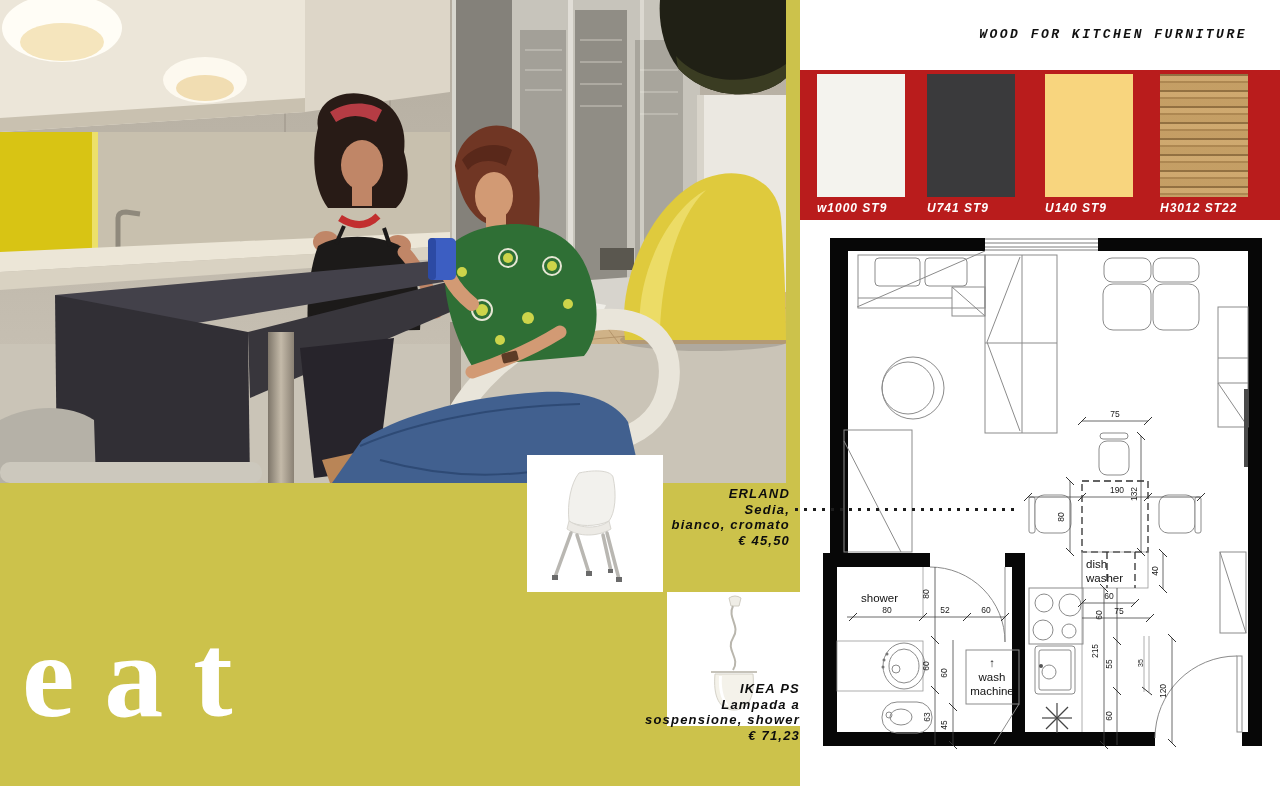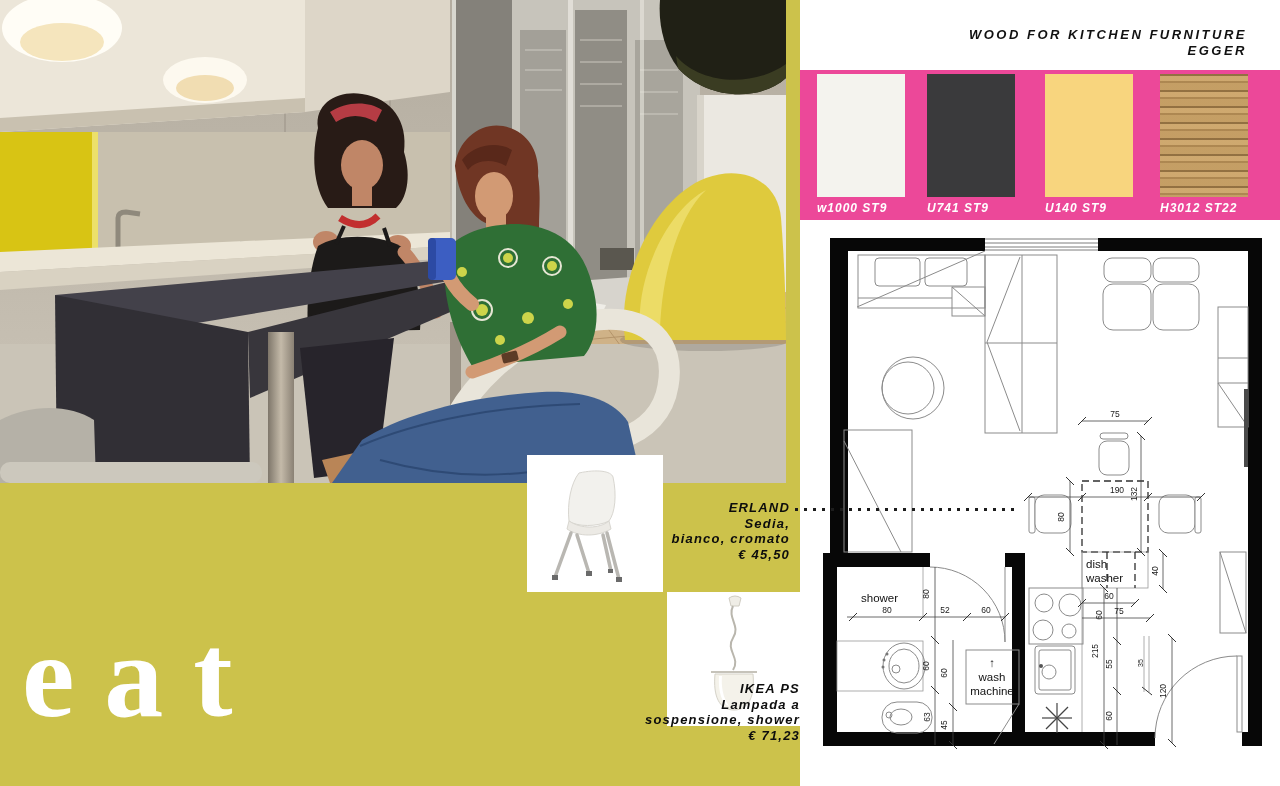--- a/index.html
+++ b/index.html
@@ -11,39 +11,39 @@
   #olive-panel{left:0;top:0;width:800px;height:786px;background:#ccc24b;}
 
   
   #photo{left:0;top:0;width:786px;height:483px;overflow:hidden;}
 
   
   #hero-word{left:22px;top:612px;font-family:Liberation Serif, serif;font-weight:bold;
              font-size:118px;line-height:1.1;color:#ffffff;letter-spacing:30px;}
 
   
-  #materials-title{right:33px;top:27px;text-align:right;font-weight:bold;font-style:italic;
-                   font-size:13px;letter-spacing:2.5px;color:#111;line-height:16px;}
-
-  
-  #swatch-band{left:800px;top:70px;width:480px;height:150px;background:#ec4899;}
+  #materials-title{right:33px;top:27px;text-align:left;font-weight:bold;font-style:italic;
+                   font-size:13px;letter-spacing:2.5px;color:#111;line-height:16px;font-family:Liberation Mono, monospace;}
+
+  
+  #swatch-band{left:800px;top:70px;width:480px;height:150px;background:#b91c1c;}
   .swatch{position:absolute;top:4px;width:88px;height:123px;}
   .swatch-label{position:absolute;top:131px;width:110px;color:#fff;font-weight:bold;
                 font-style:italic;font-size:12px;letter-spacing:1px;}
   .wood-grain{position:absolute;inset:0;background:
      repeating-linear-gradient(180deg,rgba(92,62,26,.45) 0 2px,rgba(222,183,124,.5) 2px 7px,
      rgba(140,100,50,.35) 7px 9px,rgba(205,165,105,.4) 9px 16px);}
 
   
   .card{background:#fff;}
   #chair-card{left:527px;top:455px;width:136px;height:137px;}
   #lamp-card{left:667px;top:592px;width:133px;height:134px;}
   .callout{text-align:right;font-weight:bold;font-style:italic;font-size:13px;
            letter-spacing:1.2px;color:#0d0d0d;line-height:15.5px;}
-  #chair-callout{left:590px;top:500px;width:200px;}
+  #chair-callout{left:590px;top:486px;width:200px;}
   #lamp-callout{left:560px;top:681px;width:240px;}
 
   
   #leader-dots{left:795px;top:508px;width:222px;height:3px;z-index:5;
     background:repeating-linear-gradient(90deg,#1c1c1c 0 3px,transparent 3px 9px);}
 
   
   #floor-plan{left:823px;top:236px;width:450px;height:524px;}
   svg text{font-family:"Liberation Sans",sans-serif;}
   .wall{fill:#070707;}
@@ -243,21 +243,20 @@
       <path d="M380,460 C430,474 480,478 530,472"></path>
     </g>
   </g>
 </svg>
 </div>
 
 <div class="abs" id="hero-word">eat</div>
 
 <div class="abs" id="materials-title">
   <div>WOOD FOR KITCHEN FURNITURE</div>
-  <div>EGGER</div>
 </div>
 
 <div class="abs" id="swatch-band">
   <div class="swatch" style="left: 17px; background-color: rgb(244, 243, 238);"></div>
   <div class="swatch-label" style="left:17px">w1000 ST9</div>
   <div class="swatch" style="left: 127px; background-color: rgb(58, 58, 60);"></div>
   <div class="swatch-label" style="left:127px">U741 ST9</div>
   <div class="swatch" style="left: 245px; background-color: rgb(248, 213, 126);"></div>
   <div class="swatch-label" style="left:245px">U140 ST9</div>
   <div class="swatch" style="left: 360px; background-color: rgb(191, 154, 98);">

